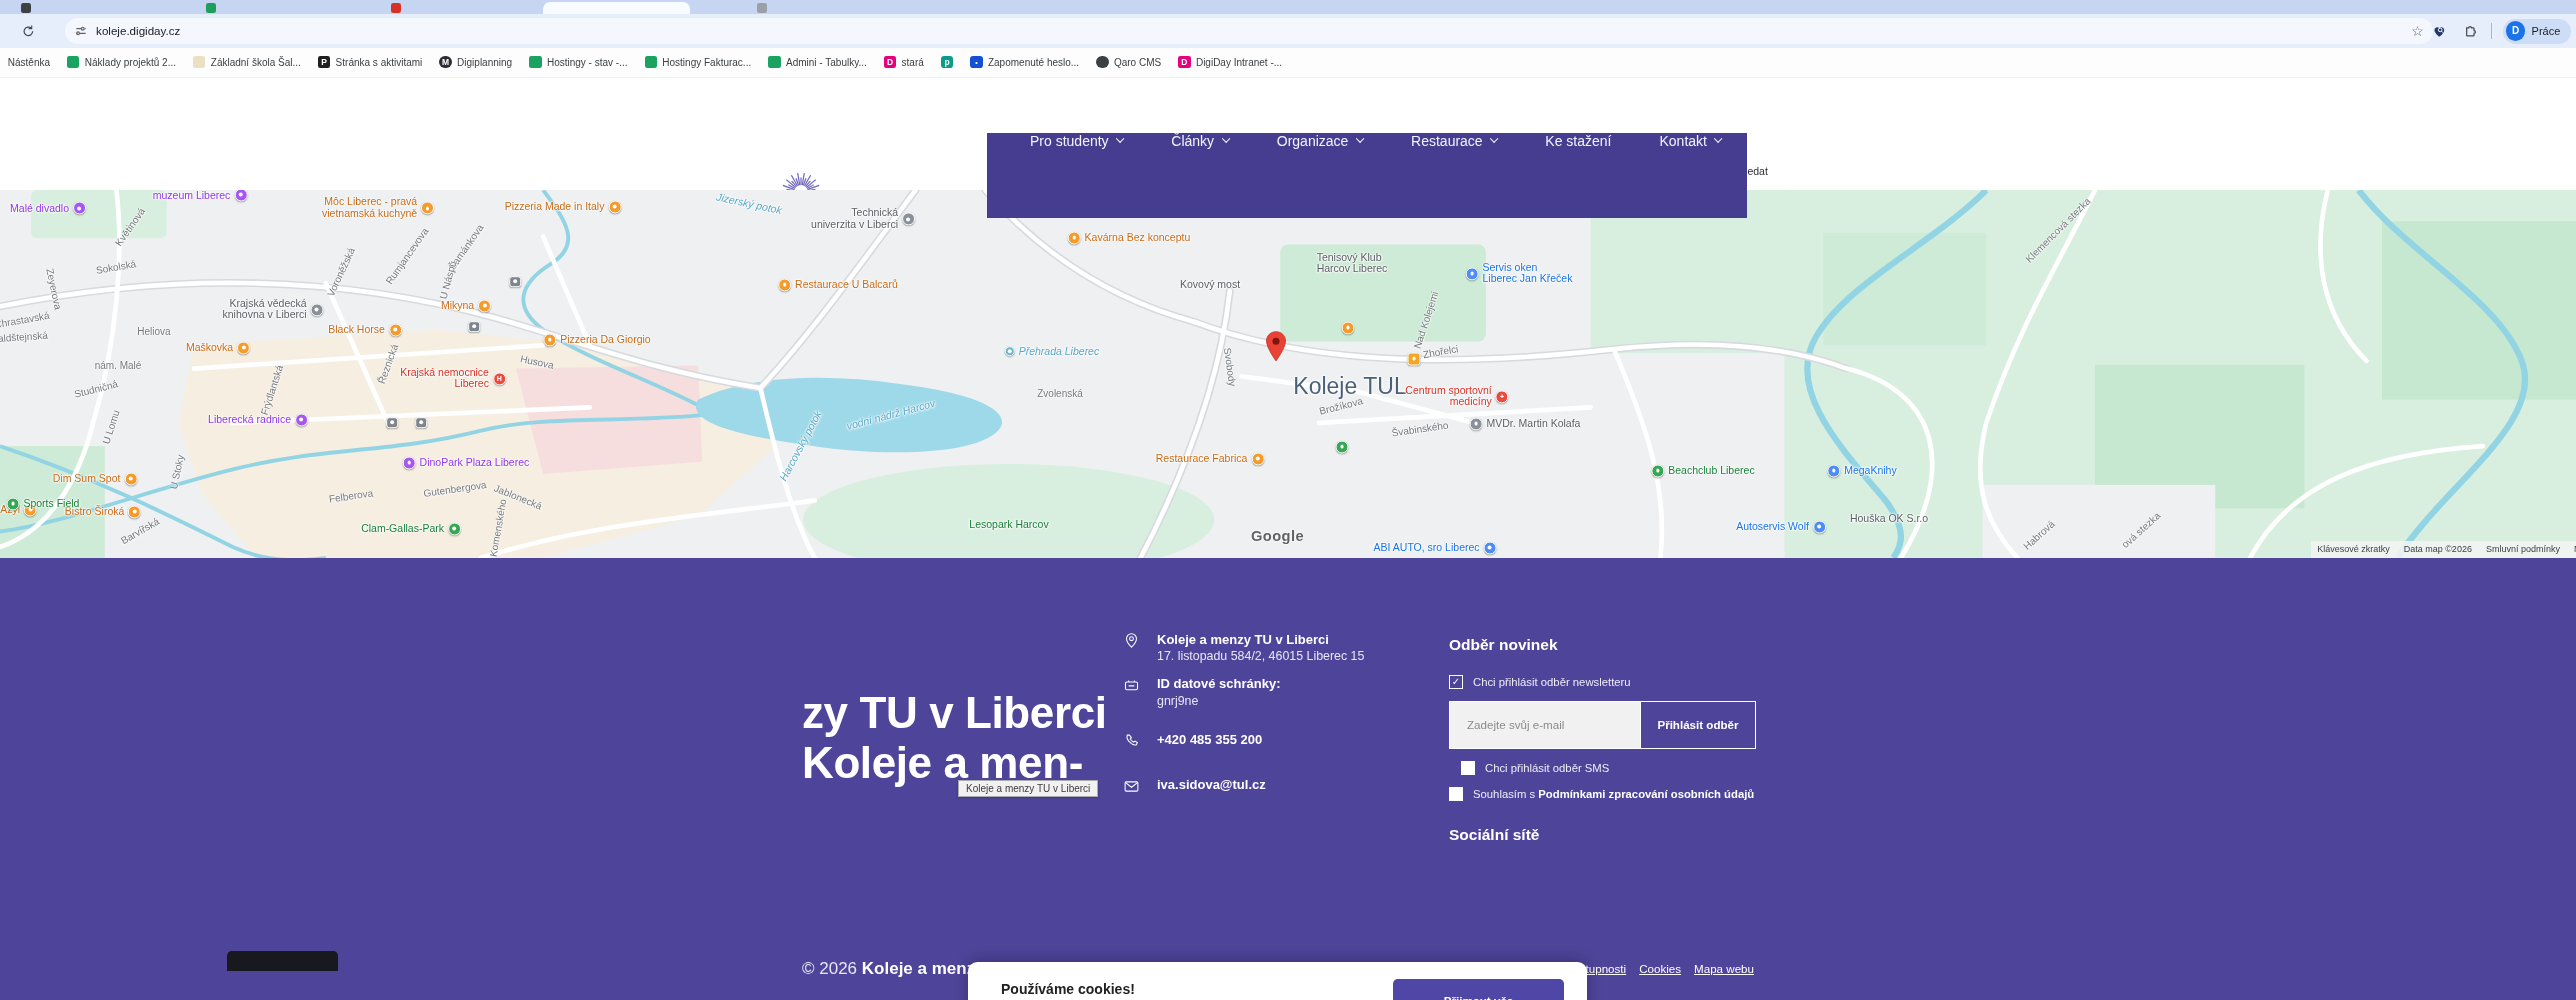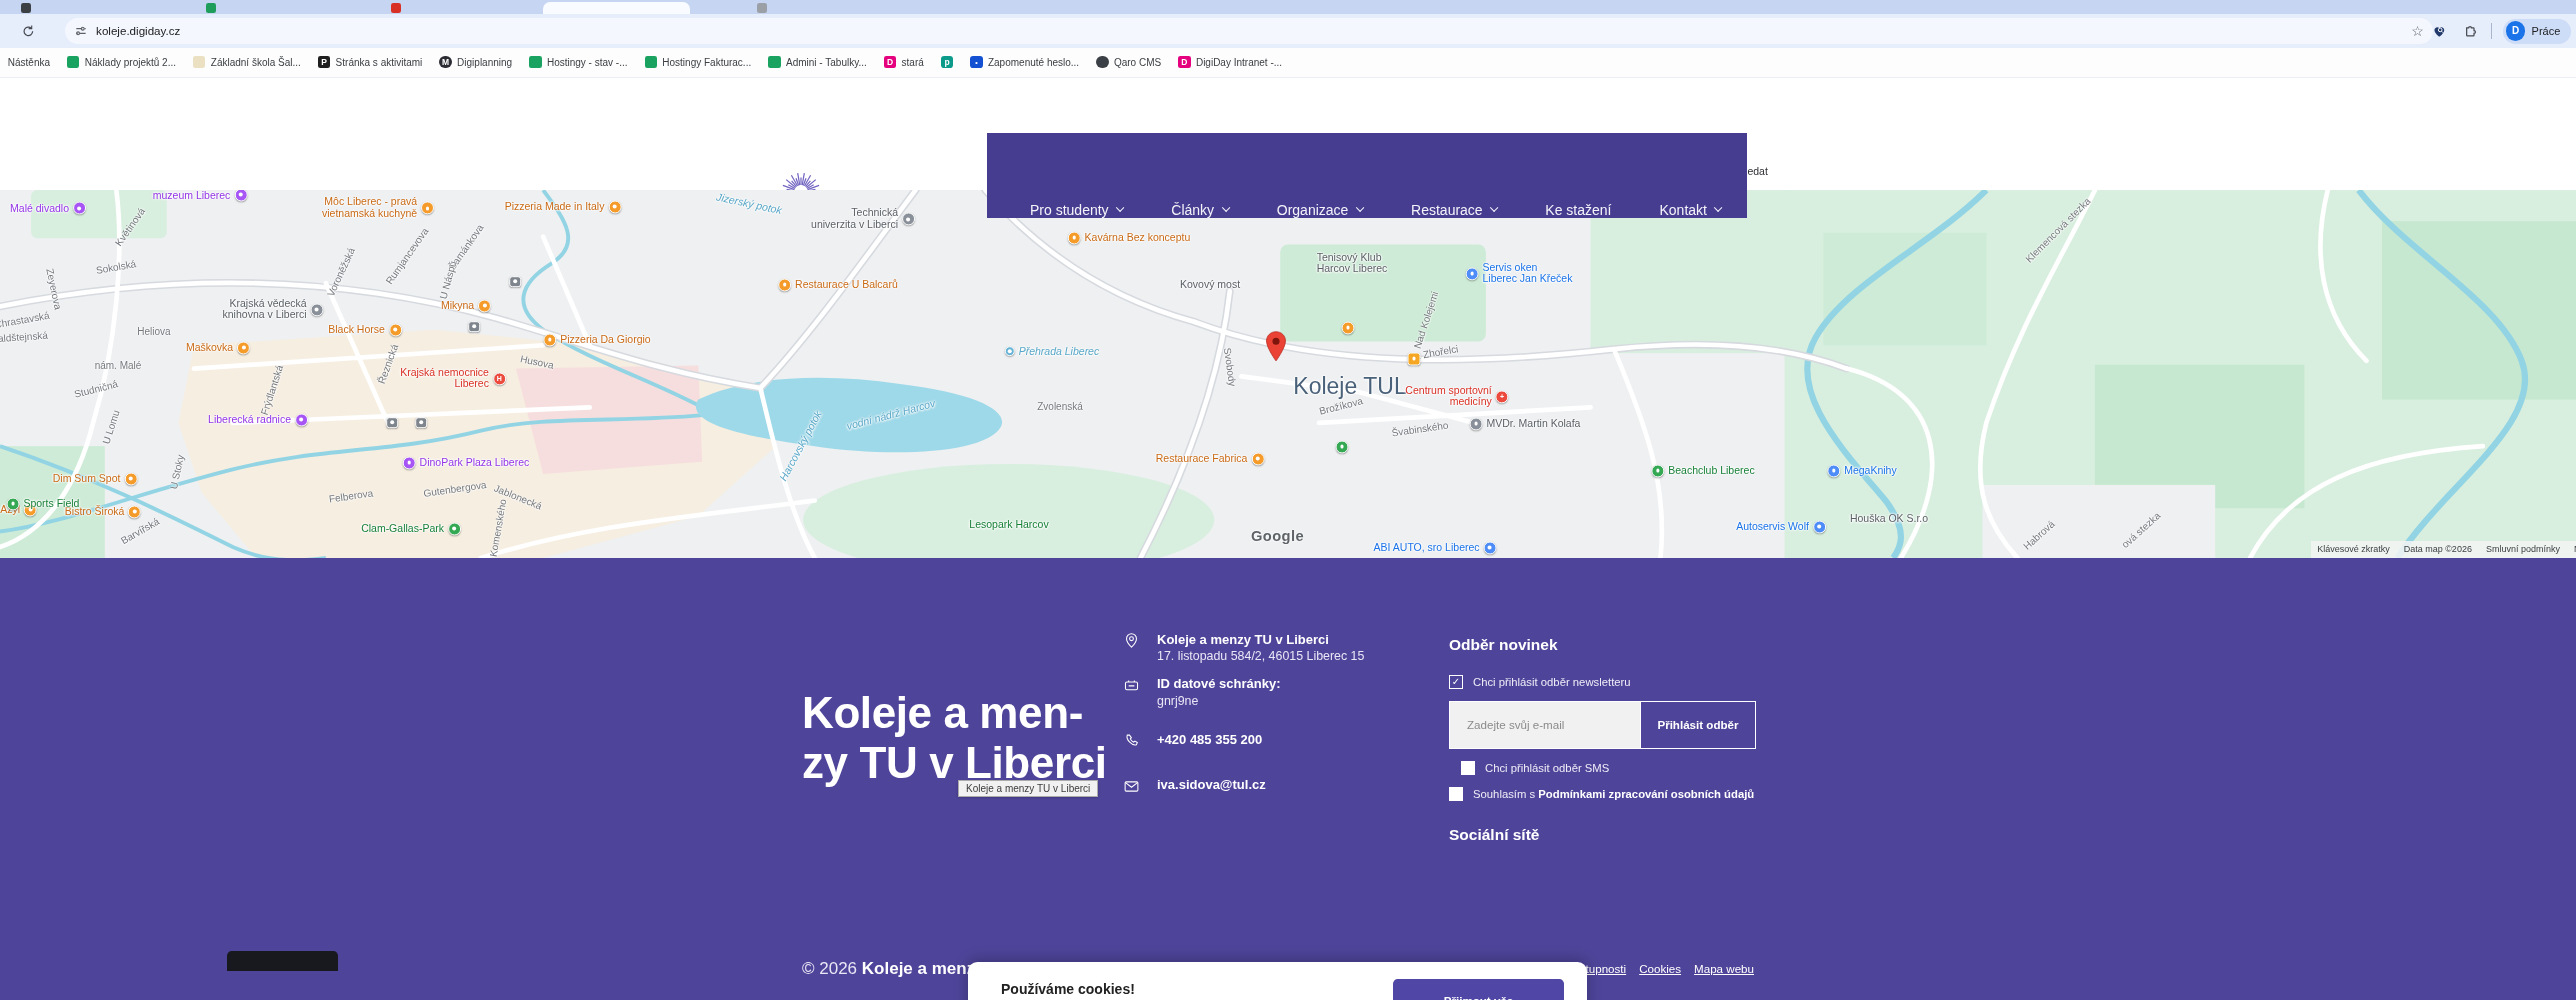--- a/index.html
+++ b/index.html
@@ -41,21 +41,21 @@
 
   
   .site-header { position:relative; height:112px; background:#fff; }
   .logo { position:absolute; left:781px; top:94px; width:40px; height:40px; cursor:pointer; }
   .hdr-contact { position:absolute; left:1457px; top:87px; display:flex; align-items:center; gap:23px; }
   .hdr-item { display:flex; align-items:center; gap:6.2px; font-size:10.5px; color:#2e2e33; cursor:pointer; }
   .hdr-item svg { width:13px; height:13px; }
 
   
   .mainnav { position:absolute; left:987px; top:133px; width:760px; height:85px; background:#463d90;
-    z-index:30; display:flex; align-items:flex-end; padding-left:43px; gap:48px; }
+    z-index:30; display:flex; align-items:flex-start; padding-left:43px; gap:48px; }
   .nav-item { display:flex; align-items:center; gap:8.5px; color:#f4f3fa; font-size:14px; cursor:pointer;
     white-space:nowrap; }
   .chev { width:6.2px; height:6.2px; border-right:1.3px solid #f4f3fa; border-bottom:1.3px solid #f4f3fa;
     transform:rotate(45deg) translate(-1.6px,-1.6px); }
 
   
   .map { position:relative; height:368px; background:#eef0f2; overflow:hidden; cursor:grab; }
   .map svg.base { position:absolute; left:0; top:0; }
   .poi { position:absolute; transform:translate(-50%,-50%); display:flex; align-items:center; gap:3.9px;
     z-index:5; }
@@ -562,21 +562,21 @@
         <div class="street" style="left: 272px; top: 200px; transform: translate(-50%, -50%) rotate(-72deg);">Frýdlantská</div>
         <div class="street" style="left: 388px; top: 174px; transform: translate(-50%, -50%) rotate(-70deg);">Řeznická</div>
         <div class="street" style="left: 537px; top: 172px; transform: translate(-50%, -50%) rotate(12deg);">Husova</div>
         <div class="street" style="left: 111px; top: 237px; transform: translate(-50%, -50%) rotate(-72deg);">U Lomu</div>
         <div class="street" style="left: 177px; top: 282px; transform: translate(-50%, -50%) rotate(-78deg);">U Stoky</div>
         <div class="street" style="left: 140px; top: 341px; transform: translate(-50%, -50%) rotate(-30deg);">Barvířská</div>
         <div class="street" style="left: 351px; top: 306px; transform: translate(-50%, -50%) rotate(-8deg);">Felberova</div>
         <div class="street" style="left: 455px; top: 299px; transform: translate(-50%, -50%) rotate(-8deg);">Gutenbergova</div>
         <div class="street" style="left: 518px; top: 307px; transform: translate(-50%, -50%) rotate(22deg);">Jablonecká</div>
         <div class="street" style="left: 498px; top: 338px; transform: translate(-50%, -50%) rotate(-80deg);">Komenského</div>
-        <div class="street" style="left: 1060px; top: 216px; transform: translate(-50%, -50%) rotate(0deg); text-align: right;">Zvolenská</div>
+        <div class="street" style="left: 1060px; top: 203px; transform: translate(-50%, -50%) rotate(0deg); text-align: right;">Zvolenská</div>
         <div class="street" style="left: 1230px; top: 177px; transform: translate(-50%, -50%) rotate(82deg);">Svobody</div>
         <div class="street" style="left: 1433px; top: 163px; transform: translate(-50%, -50%) rotate(-10deg);">Na Zhořelci</div>
         <div class="street" style="left: 1426px; top: 130px; transform: translate(-50%, -50%) rotate(-72deg);">Nad Kolejemi</div>
         <div class="street" style="left: 1341px; top: 216px; transform: translate(-50%, -50%) rotate(-14deg);">Brožíkova</div>
         <div class="street" style="left: 1420px; top: 239px; transform: translate(-50%, -50%) rotate(-8deg);">Švabinského</div>
         <div class="street" style="left: 2039px; top: 345px; transform: translate(-50%, -50%) rotate(-42deg);">Habrová</div>
         <div class="street" style="left: 2141px; top: 340px; transform: translate(-50%, -50%) rotate(-42deg);">ová stezka</div>
         <div class="street" style="left: 2058px; top: 40px; transform: translate(-50%, -50%) rotate(-45deg);">Klemencová stezka</div>
       </div>
 
@@ -591,22 +591,22 @@
     <div class="map-attrib" id="map-attrib">
         <span>Klávesové zkratky</span>
         <span>Data map ©2026</span>
         <span>Smluvní podmínky</span>
         <span>Nahlásit chybu v mapách</span>
       </div>
   </div>
 
   <div class="footer">
     <div class="f-title">
+      <div>zy TU v Liberci</div>
       <div>Koleje a men-</div>
-      <div>zy TU v Liberci</div>
     </div>
     <div class="tooltip">Koleje a menzy TU v Liberci</div>
 
     <div class="contact-col" id="contact-col">
         <div class="c-row" style="margin-bottom: 12.4px;">
           <span class="c-ico"><svg viewBox="0 0 24 24" fill="none" stroke="#fff" stroke-width="1.5">
               <path d="M12 2.5a7 7 0 0 0-7 7c0 5 7 12 7 12s7-7 7-12a7 7 0 0 0-7-7z"></path>
               <circle cx="12" cy="9.5" r="2.7"></circle>
             </svg></span>
           <div>

